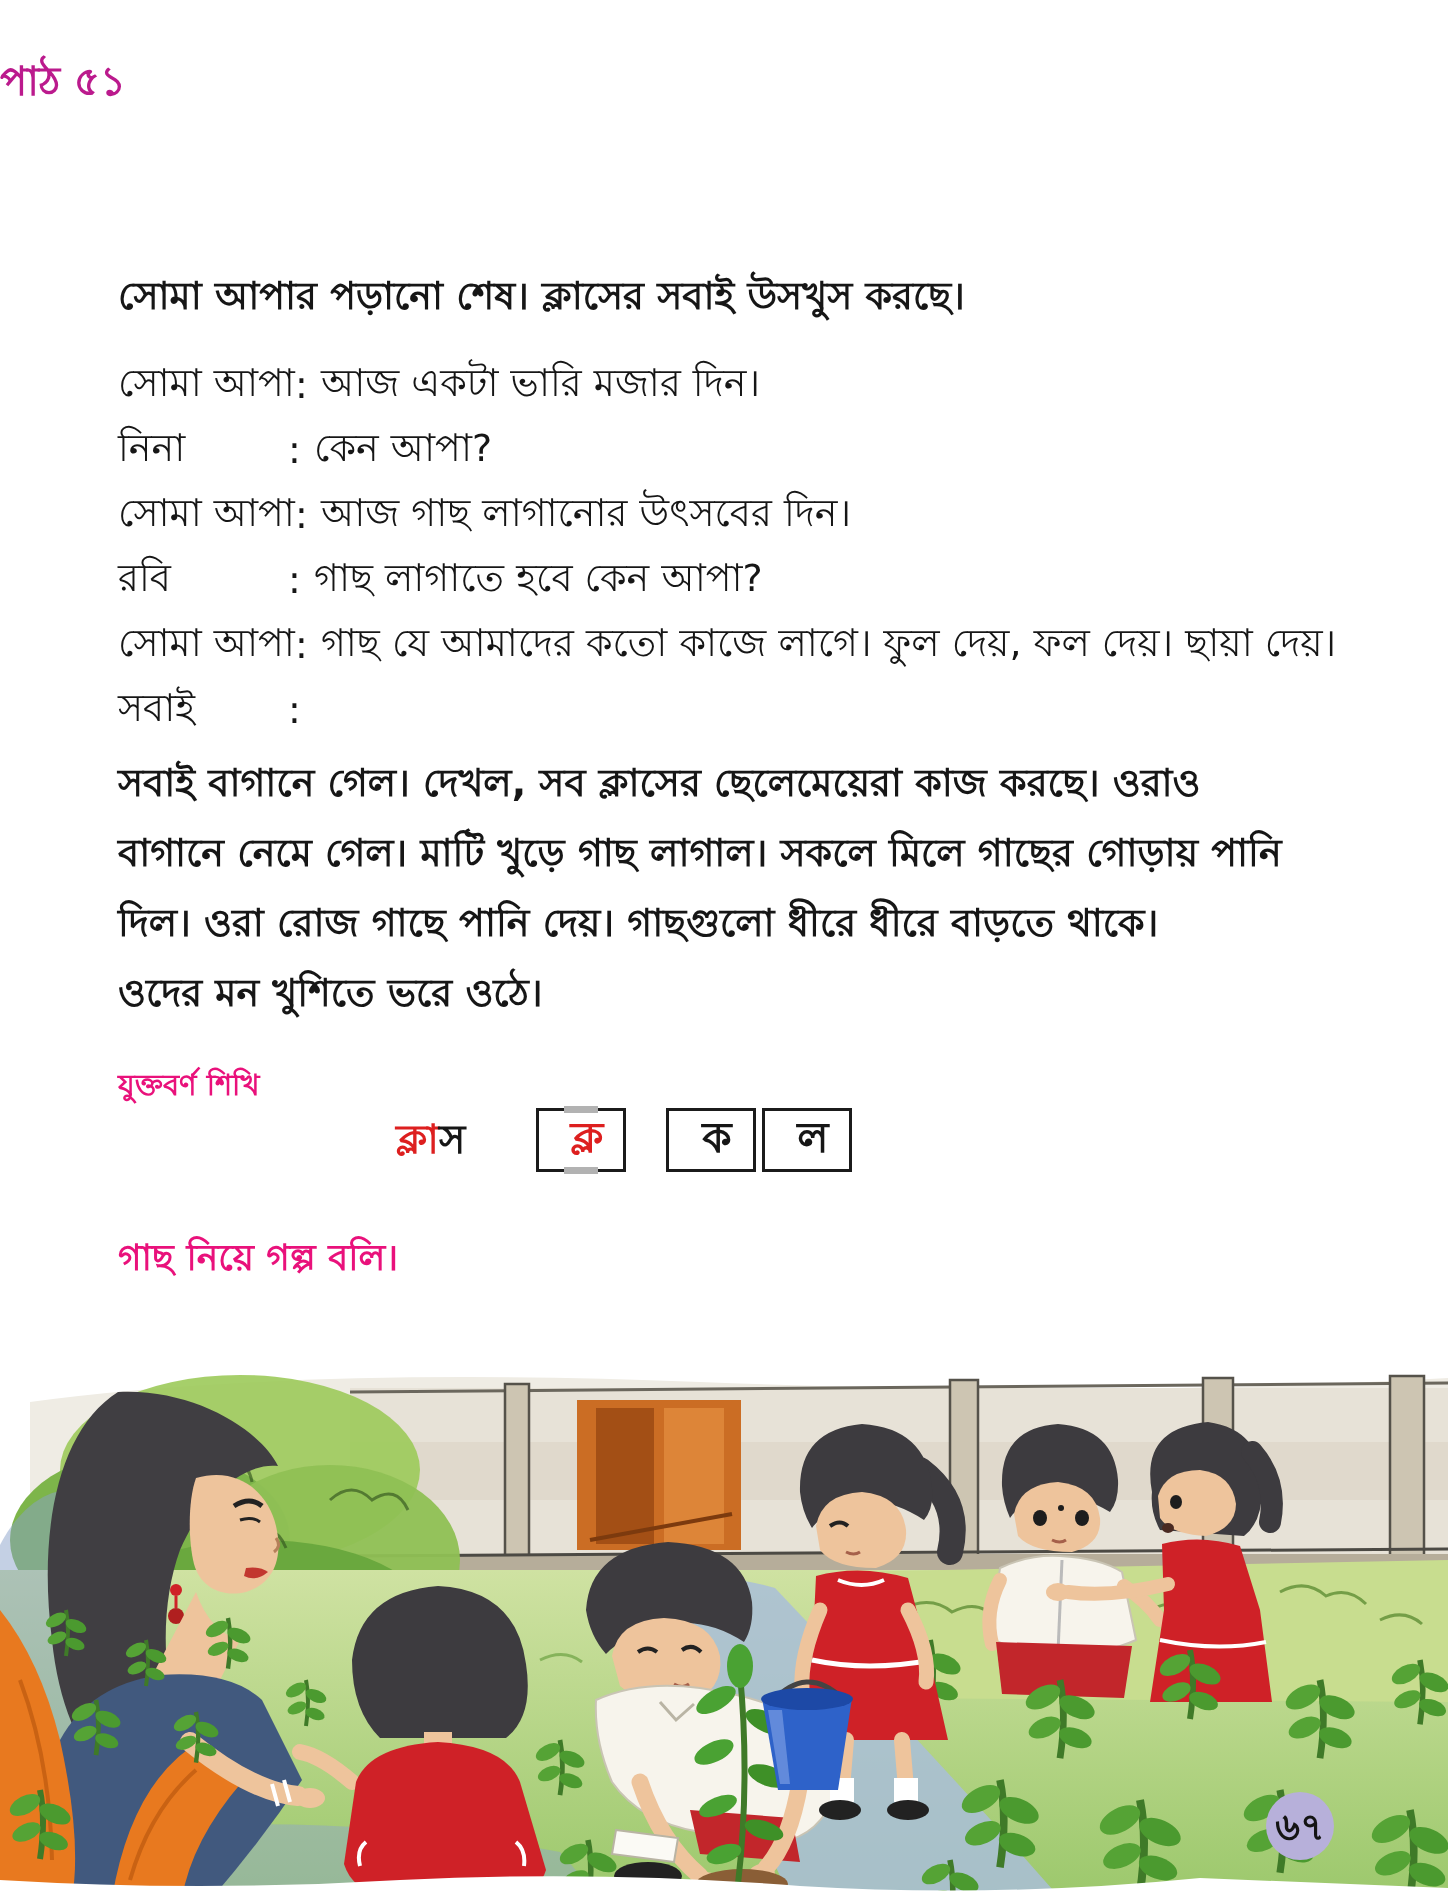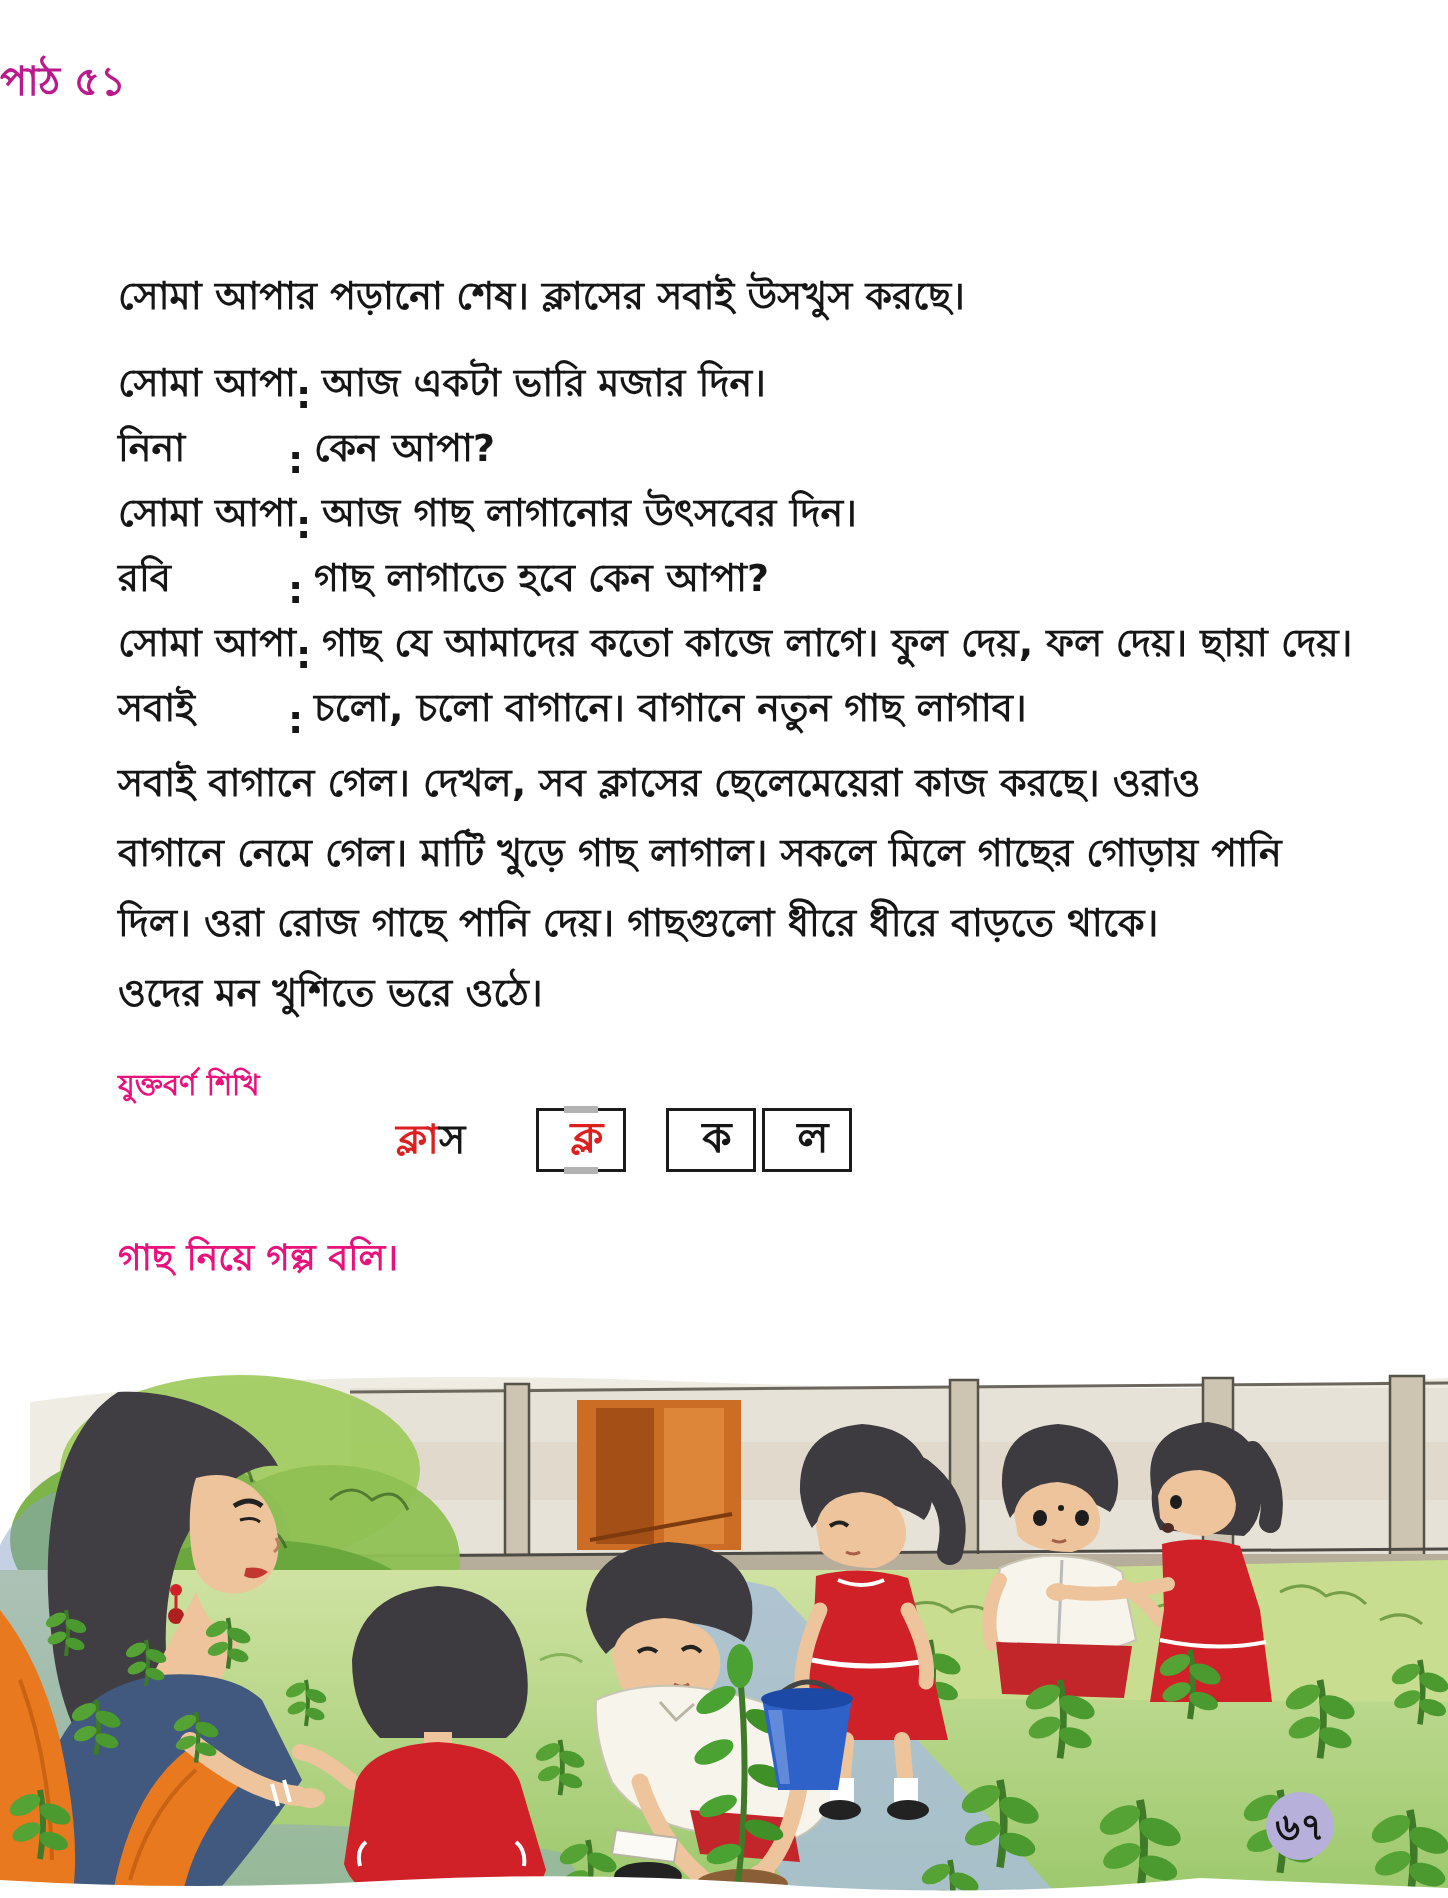--- a/index.html
+++ b/index.html
@@ -15,22 +15,22 @@
     font-family:"DejaVu Sans","Liberation Sans",sans-serif;
     overflow:hidden;margin:0 auto;
   }
   .lesson-label{position:absolute;top:50px;left:0;width:100%;text-align:left;
     font-size:40px;font-weight:bold;color:var(--magenta);}
   .title{position:absolute;top:100px;left:0;width:100%;text-align:center;
     font-size:62px;font-weight:bold;color:var(--red);}
   .intro{position:absolute;left:118px;top:266px;font-size:38px;font-weight:bold;
     color:var(--ink);white-space:nowrap;}
   .dialogue{position:absolute;left:118px;top:352px;width:1310px;}
-  .d-row{display:flex;align-items:flex-end;height:65px;font-size:38px;
-    font-weight:bold;color:var(--ink);white-space:nowrap;}
+  .d-row{display:flex;align-items:center;height:65px;font-size:38px;
+    font-weight:normal;color:var(--ink);white-space:nowrap;}
   .d-speaker{flex:0 0 170px;}
   .d-colon{flex:0 0 26px;text-align:left;}
   .para{position:absolute;left:118px;top:748px;font-size:38px;font-weight:bold;
     color:var(--ink);line-height:70px;white-space:nowrap;}
   .section-head{position:absolute;left:118px;top:1062px;font-size:29px;
     font-weight:bold;color:var(--pink);}
   .conj-word{position:absolute;left:396px;top:1108px;font-size:40px;font-weight:bold;
     color:var(--ink);}
   .conj-word .red{color:var(--conj-red);}
   .cbox{position:absolute;top:1108px;width:72px;height:58px;border:3px solid #1b1b1b;
@@ -80,21 +80,20 @@
       <span class="d-text">গাছ লাগাতে হবে কেন আপা?</span>
     </div>
     <div class="d-row">
       <span class="d-speaker">সোমা আপা</span>
       <span class="d-colon">:</span>
       <span class="d-text">গাছ যে আমাদের কতো কাজে লাগে। ফুল দেয়, ফল দেয়। ছায়া দেয়।</span>
     </div>
     <div class="d-row">
       <span class="d-speaker">সবাই</span>
       <span class="d-colon">:</span>
-      <span class="d-text">চলো, চলো বাগানে। বাগানে নতুন গাছ লাগাব।</span>
     </div>
   </div>
 
   <div class="para">
     <div>সবাই বাগানে গেল। দেখল, সব ক্লাসের ছেলেমেয়েরা কাজ করছে। ওরাও</div>
     <div>বাগানে নেমে গেল। মাটি খুড়ে গাছ লাগাল। সকলে মিলে গাছের গোড়ায় পানি</div>
     <div>দিল। ওরা রোজ গাছে পানি দেয়। গাছগুলো ধীরে ধীরে বাড়তে থাকে।</div>
     <div>ওদের মন খুশিতে ভরে ওঠে।</div>
   </div>
 

